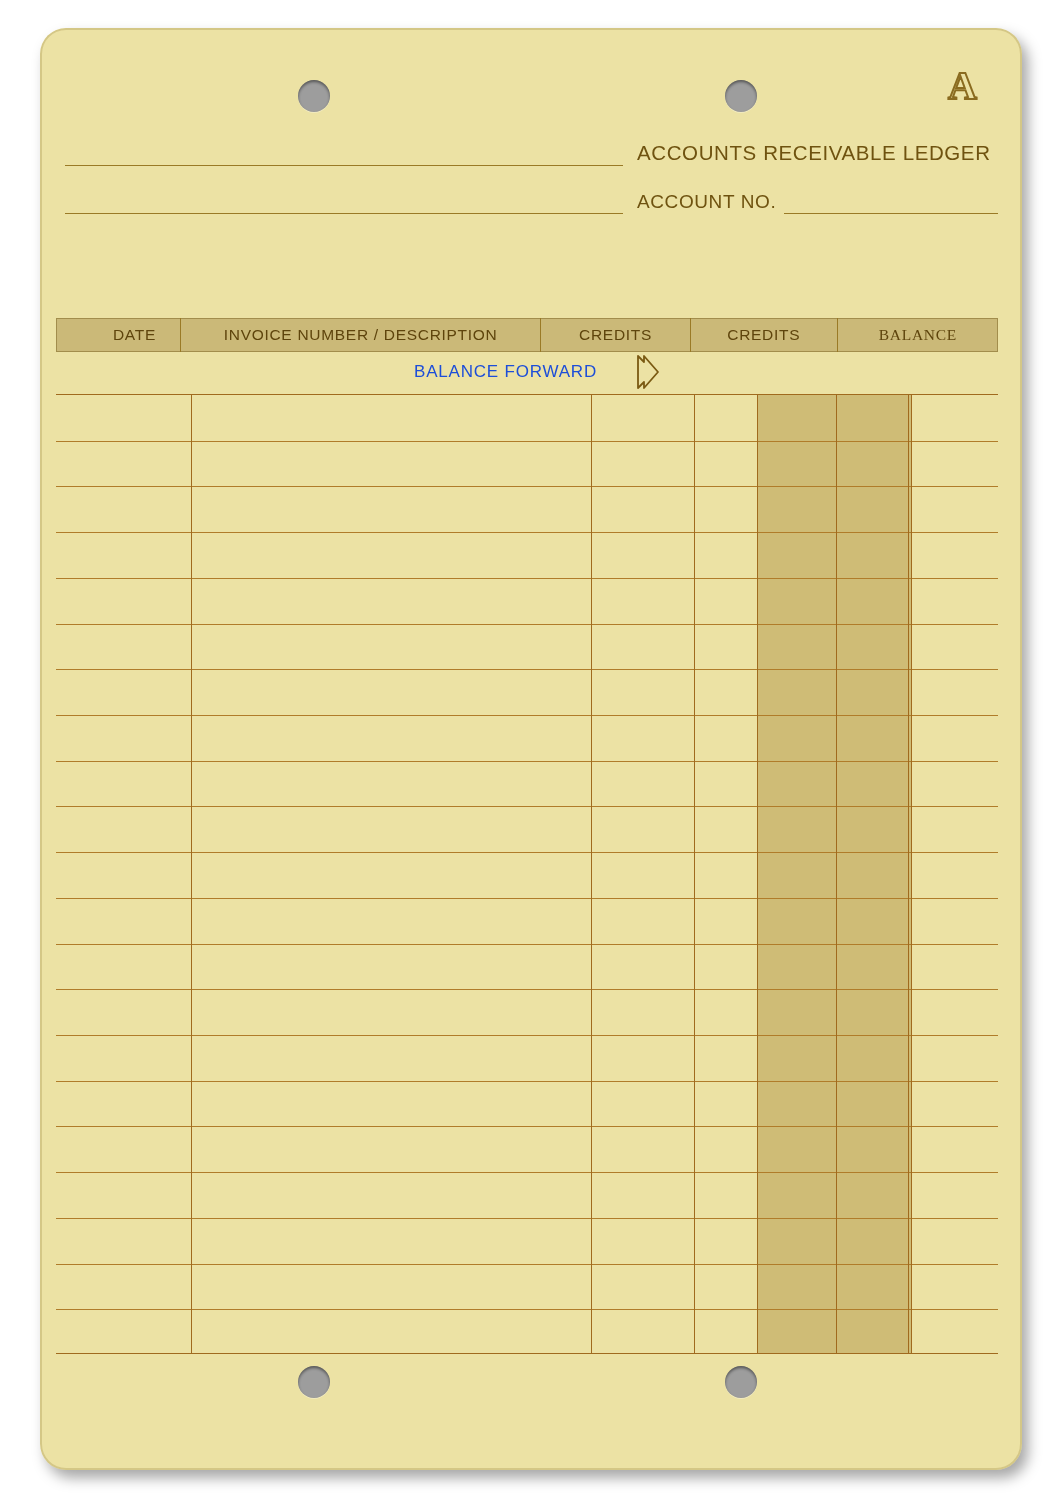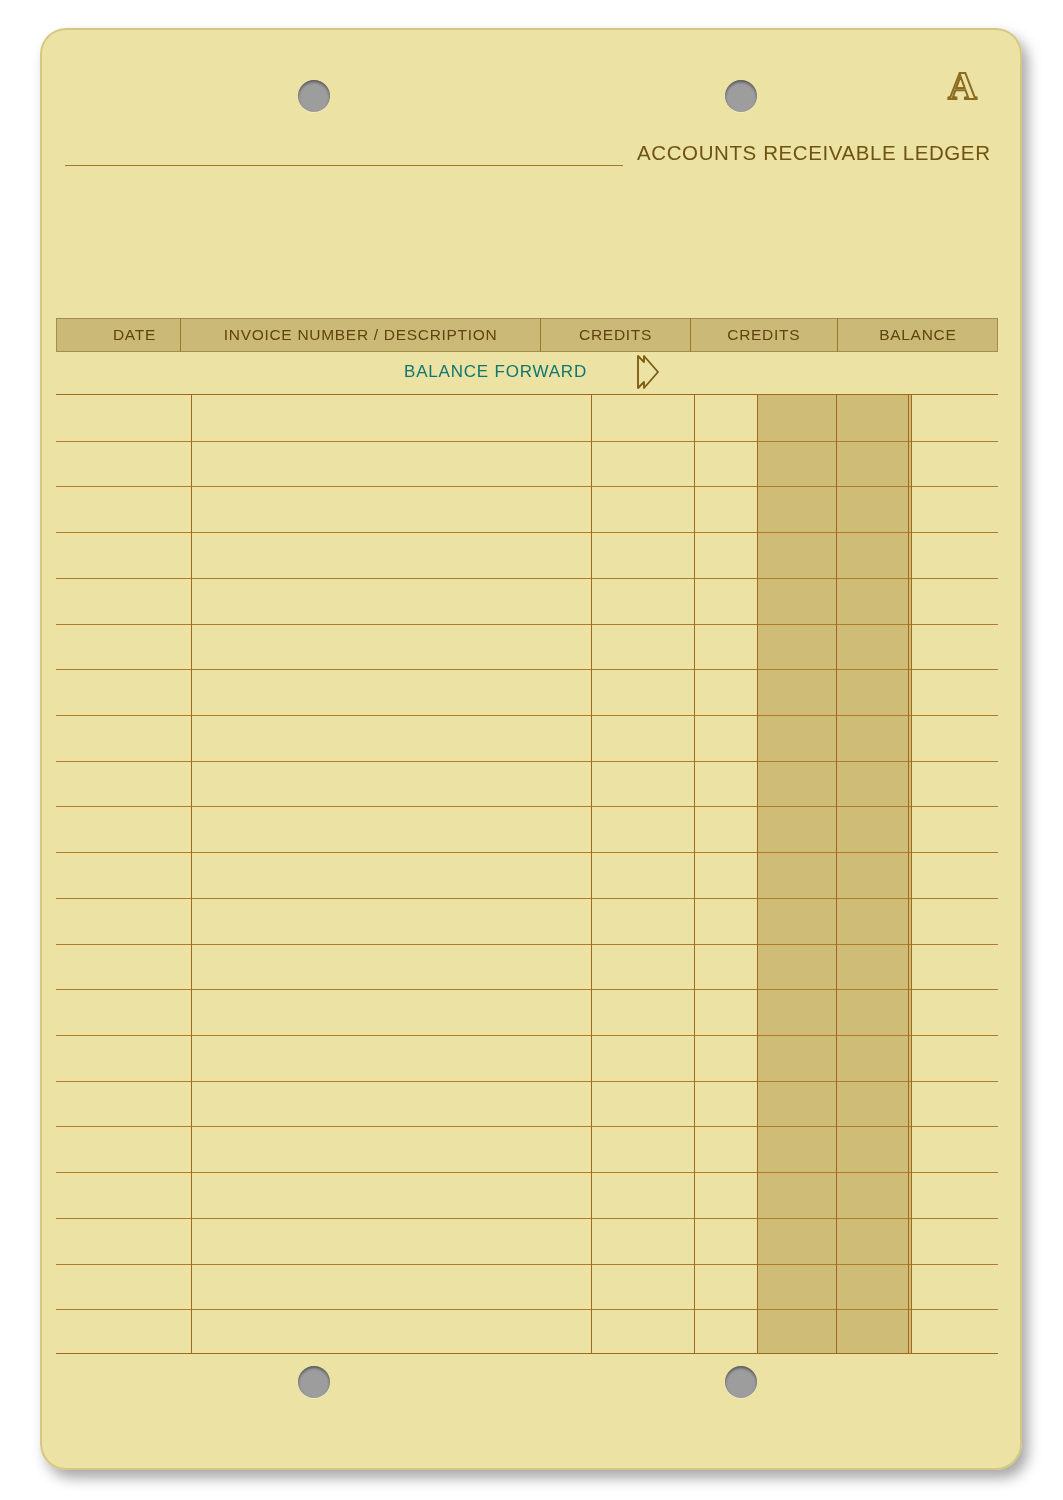--- a/index.html
+++ b/index.html
@@ -127,37 +127,37 @@
     letter-spacing: 0.7px;
     color: #5e440c;
     border-right: 1.5px solid #9a7a26;
     box-sizing: border-box;
   }
   .colhead .cell:last-child { border-right: none; }
   .c-date    { width: 135px; padding-left: 33px; }
   .c-desc    { width: 400px; text-align: center; }
   .c-charges { width: 166px; }
   .c-credits { width: 163px; }
-  .c-balance { width: 178px; }
+  .c-balance { width: 178px; font-family: Liberation Serif, serif; }
 
   
   .balfwd {
     position: absolute;
     left: 16px;
     right: 24px;
     top: 324px;
     height: 42px;
   }
   .balfwd-label {
     position: absolute;
-    left: 348px;
+    left: 358px;
     top: 10px;
     font-size: 17px;
     letter-spacing: 0.8px;
-    color: #0f766e;
+    color: #1d4ed8;
   }
   .balfwd-arrow {
     position: absolute;
     left: 579px;
     top: 2px;
     width: 26px;
     height: 36px;
   }
 
   
@@ -211,20 +211,25 @@
 
     <div class="corner-letter">A</div>
 
     <div class="hdr">
 
       <div class="hdr-row r1">
         <div class="blank-line"></div>
         <div class="hdr-label big">ACCOUNTS RECEIVABLE LEDGER</div>
       </div>
 
+      <div class="hdr-row r2">
+        <div class="blank-line"></div>
+        <div class="hdr-label">ACCOUNT NO.</div>
+        <div class="fill-line"></div>
+      </div>
 
     </div>
 
     <div class="colhead">
       <div class="cell c-date">DATE</div>
       <div class="cell c-desc">INVOICE NUMBER / DESCRIPTION</div>
       <div class="cell c-charges">CREDITS</div>
       <div class="cell c-credits">CREDITS</div>
       <div class="cell c-balance">BALANCE</div>
     </div>

